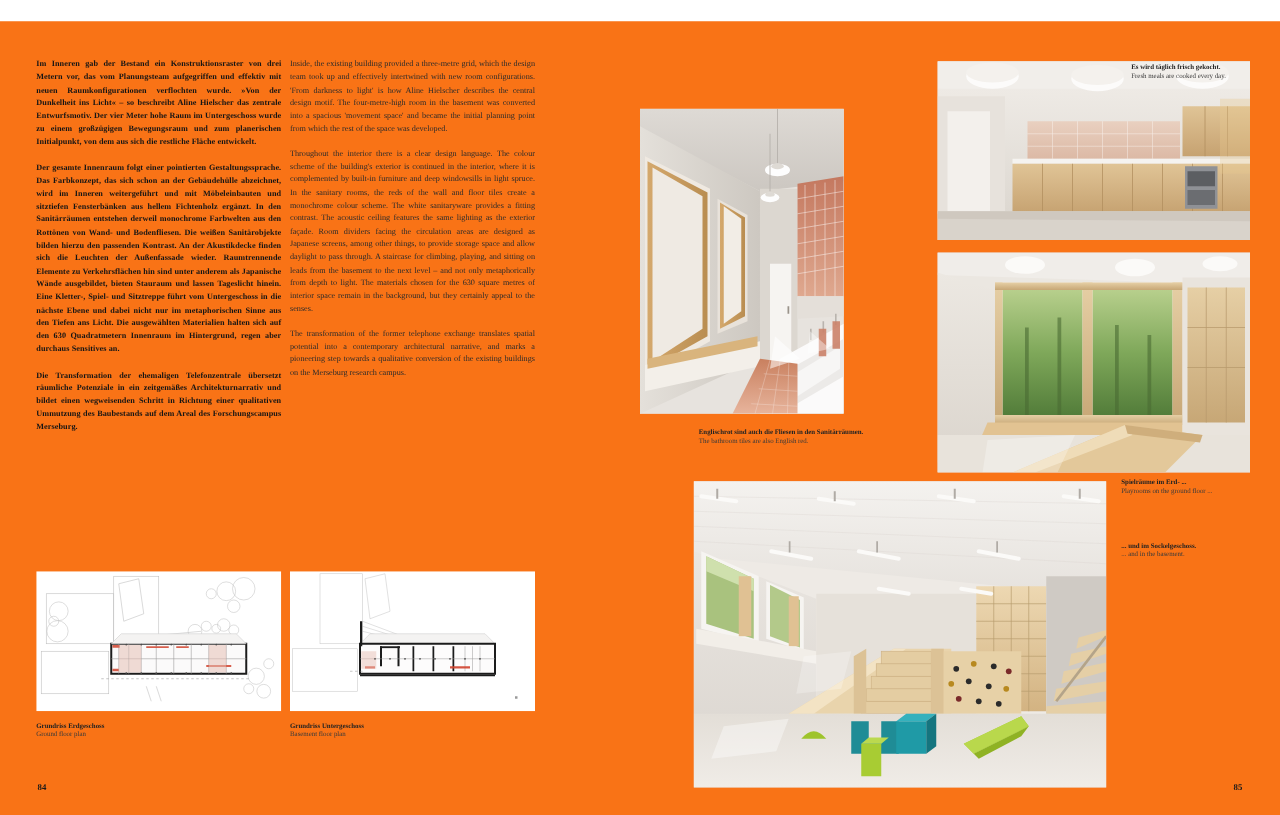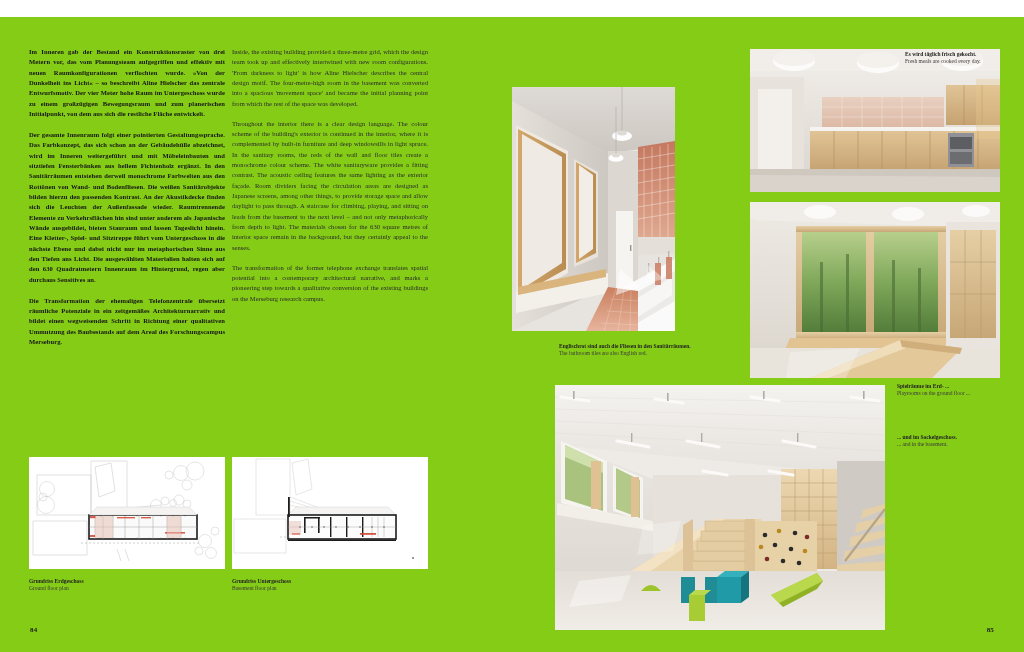--- a/index.html
+++ b/index.html
@@ -11,21 +11,21 @@
     width: 1024px;
     height: 652px;
     font-family: "Liberation Serif", serif;
     color: #1a1a1a;
     position: relative;
     overflow: hidden;
   }
   .spread {
     position: absolute;
     inset: 0;
-    background: #84cc16;
+    background: #f97316;
     margin-top: 17px;
   }
 
   
   .col {
     position: absolute;
     top: 30px;
     width: 196px;
     font-size: 6.55px;
     line-height: 10.35px;

